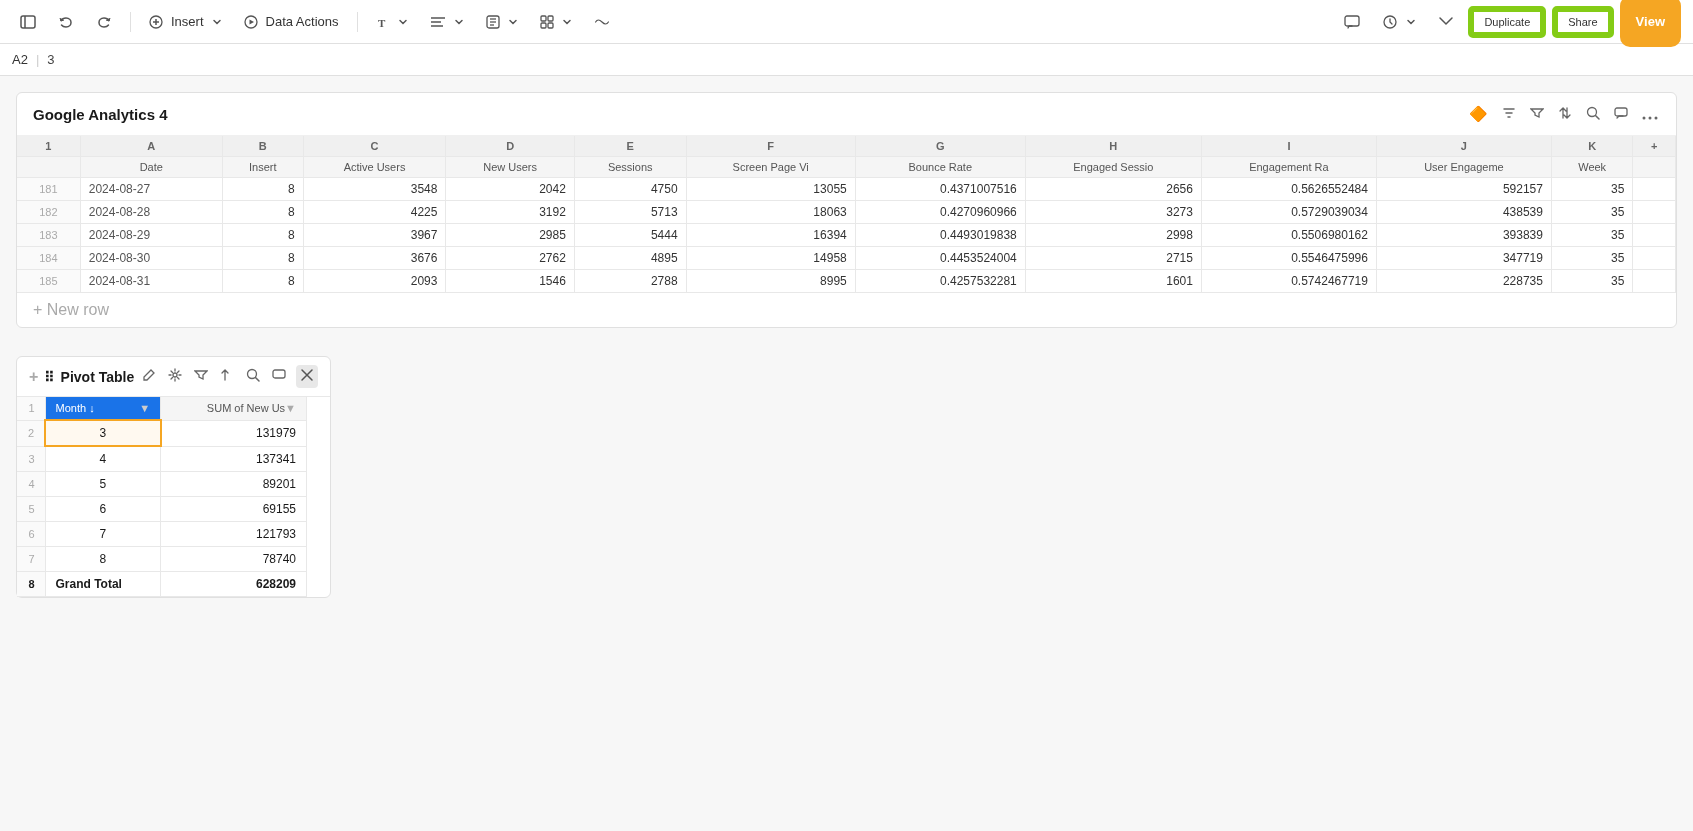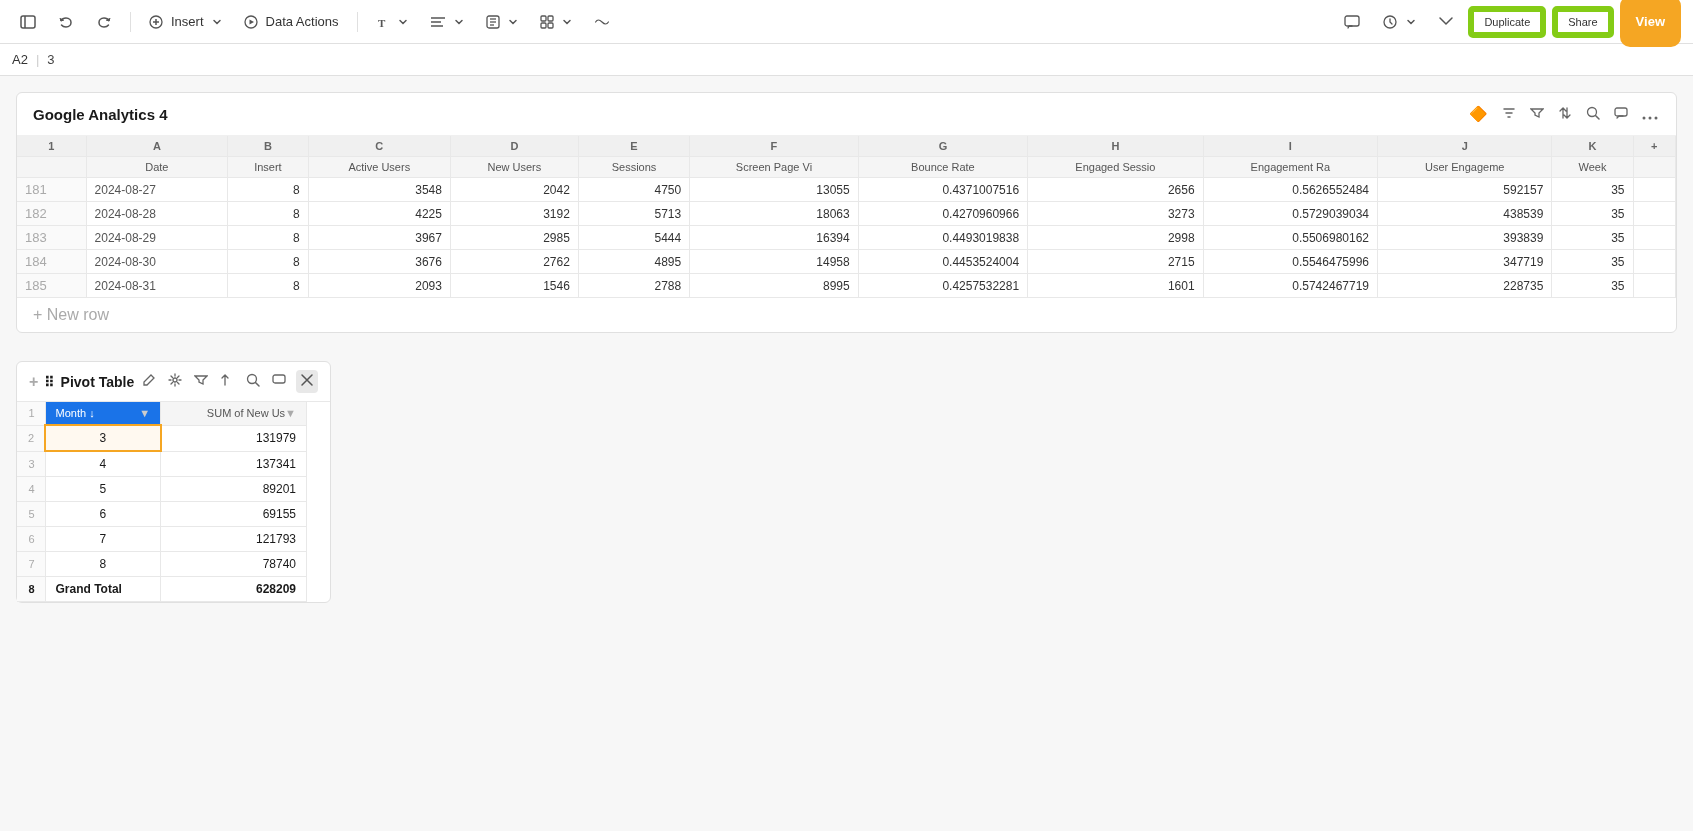--- a/index.html
+++ b/index.html
@@ -63,21 +63,21 @@
     .spreadsheet th {
       background: #f5f5f5;
       font-weight: 500;
       color: #555;
       text-align: center;
       font-size: 11px;
       position: sticky; top: 0; z-index: 1;
     }
     .spreadsheet td { text-align: right; }
     .spreadsheet td.date-cell, .spreadsheet td.row-num { text-align: left; color: #555; }
-    .spreadsheet td.row-num { color: #aaa; font-size: 13px; min-width: 32px; background: #fafafa; }
+    .spreadsheet td.row-num { text-align: center; color: #aaa; font-size: 11px; min-width: 32px; background: #fafafa; }
     .spreadsheet th.col-header-letter { background: #f0f0f0; font-weight: 600; color: #666; }
     .new-row { padding: 8px 16px; color: #aaa; font-size: 16px; display: flex; align-items: center; gap: 4px; cursor: pointer; }
 
     
     .pivot-section { background: #fff; border-radius: 6px; border: 1px solid #e0e0e0; display: inline-block; min-width: 300px; }
     .pivot-header {
       display: flex; align-items: center; gap: 6px;
       padding: 8px 12px; font-size: 14px; font-weight: 600;
       border-bottom: 1px solid #e8e8e8;
     }

